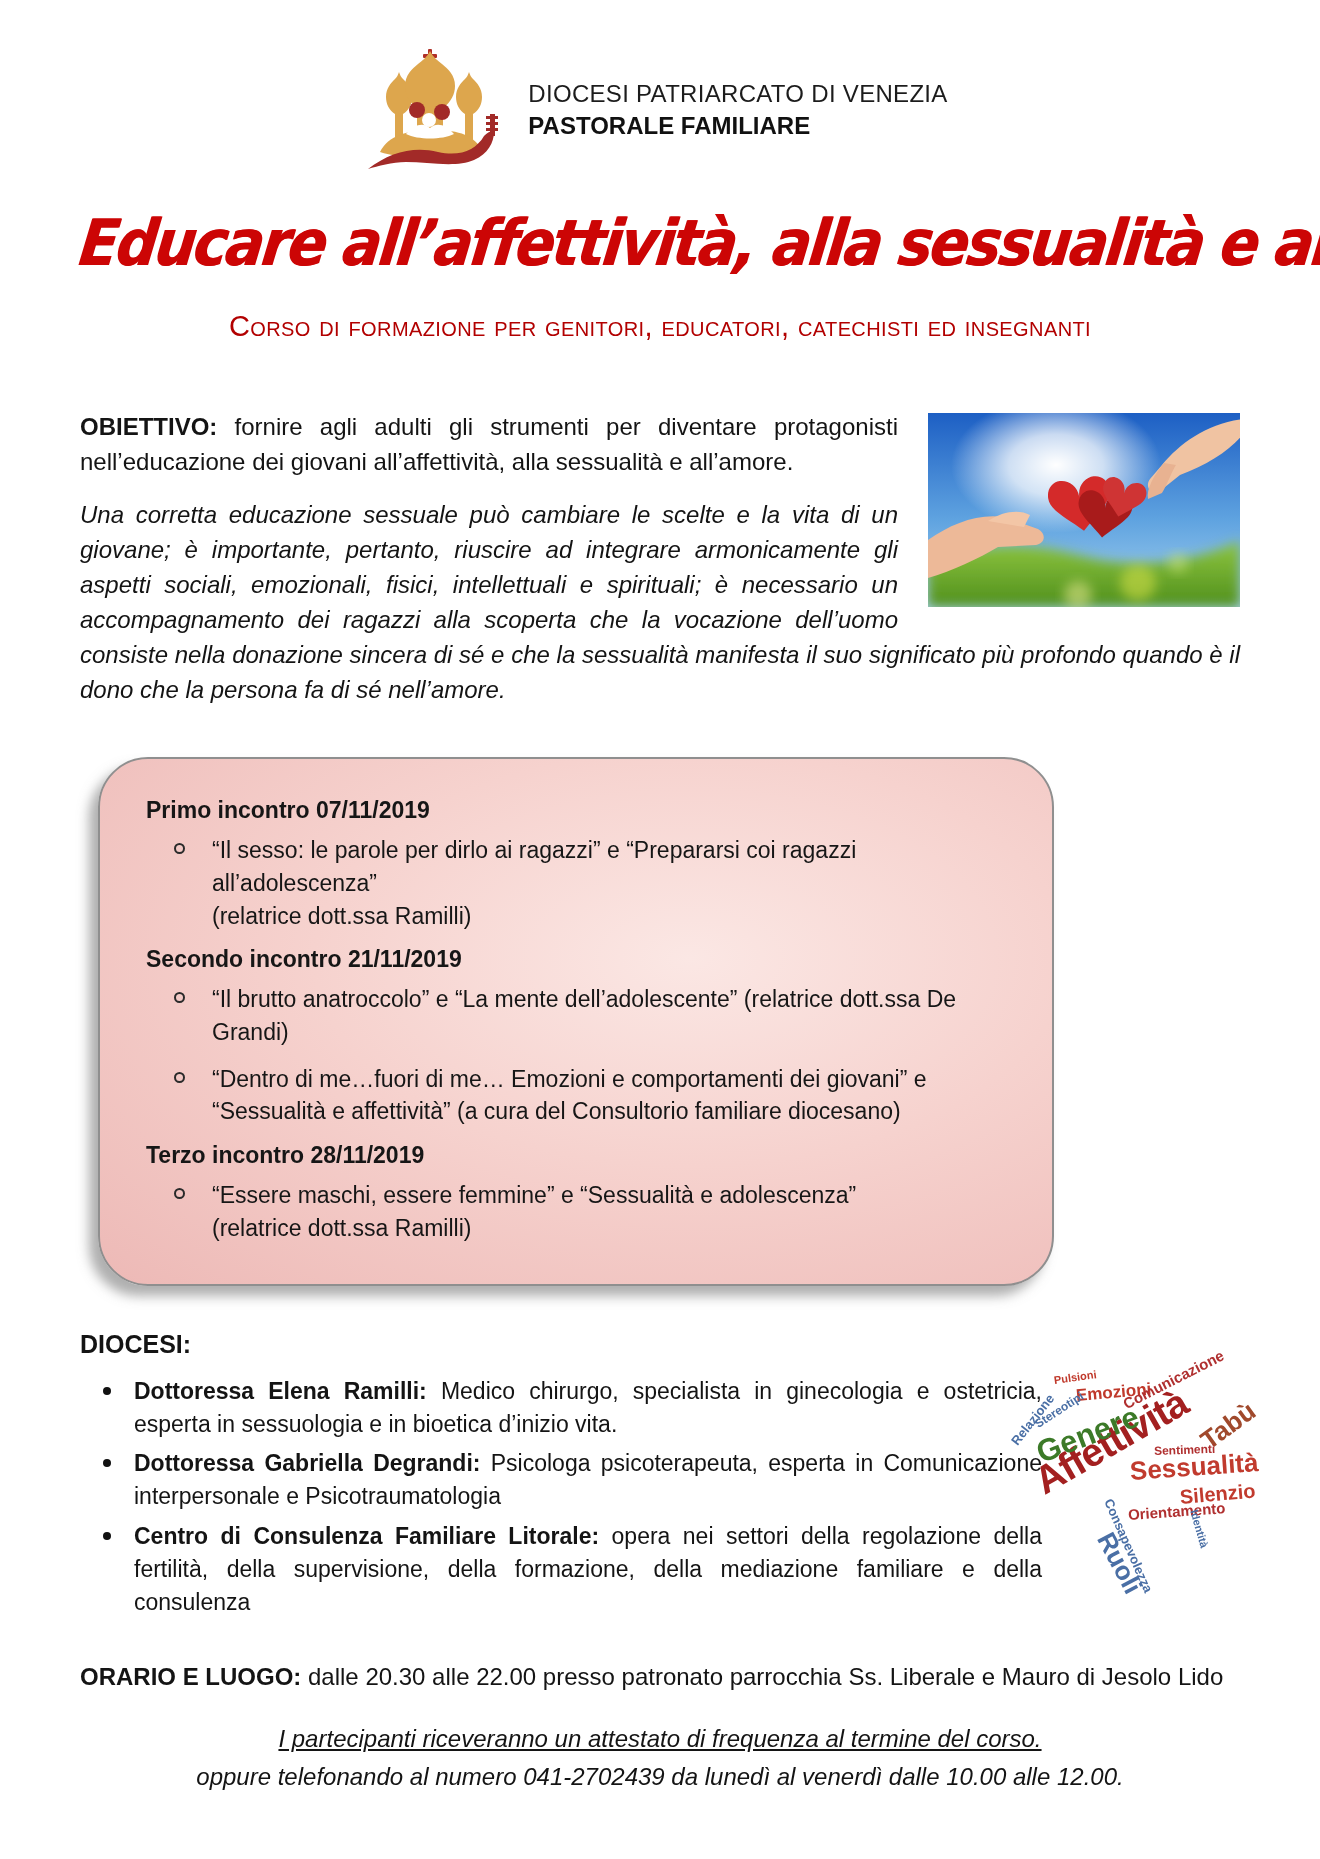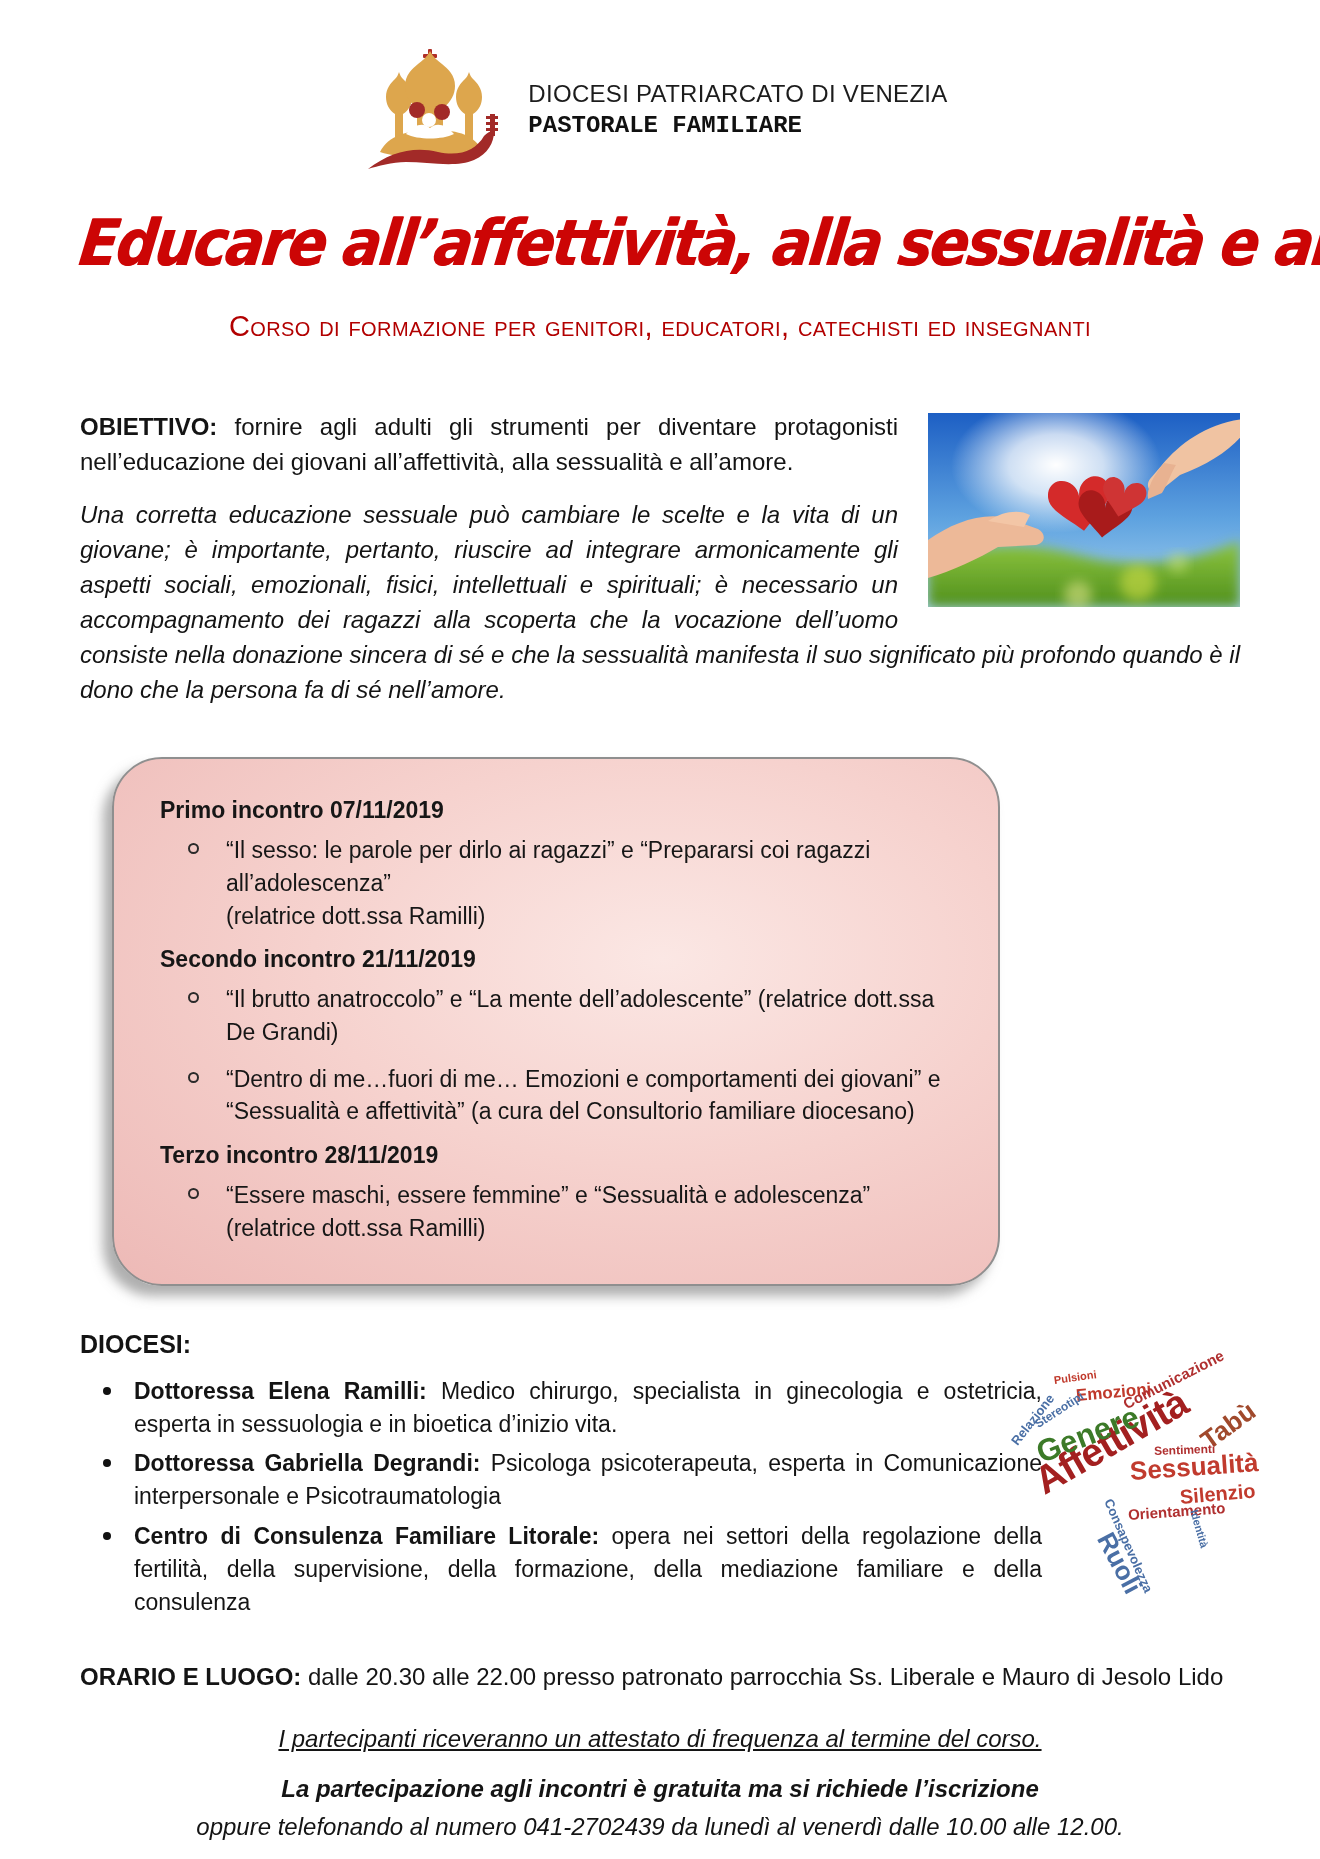--- a/index.html
+++ b/index.html
@@ -9,21 +9,21 @@
     font-family: "Liberation Sans", sans-serif;
     color: #141414;
   }
   .page { padding: 48px 80px 12px 80px; width: 1320px; height: 1859px; }
 
   
   .header { display: flex; align-items: center; justify-content: center; gap: 20px; margin-left: -10px; }
   .logo { width: 146px; height: 124px; flex: 0 0 auto; }
   .org { display: flex; flex-direction: column; justify-content: center; line-height: 1.32; }
   .org-line1 { font-size: 24px; letter-spacing: 0.3px; color:#1c1c1c; }
-  .org-line2 { font-size: 24px; font-weight: bold; color:#111;font-family:Liberation Mono, monospace; }
+  .org-line2 { font-size: 24px; font-weight: bold; color:#111; }
 
   
   .title-wrap { margin-top: 38px; text-align: center; }
   .title {
     display: inline-block;
     color: #cc0505;
     font-family: "DejaVu Sans", sans-serif;
     font-size: 57px; font-weight: bold; font-style: italic;
     letter-spacing: -2px;
     transform: skewX(-7deg) scaleY(1.12);
@@ -38,22 +38,22 @@
   }
 
   
   .objective { margin-top: 66px; font-size: 24px; line-height: 1.46; text-align: justify; }
   .photo { float: right; width: 312px; height: 194px; margin: 4px 0 10px 30px; }
   .obj-label { font-weight: bold; }
   .obj-quote { margin-top: 18px; font-style: italic; }
 
   
   .schedule-box {
-    margin: 50px 0 0 32px;
-    width: 888px;
+    margin: 50px 0 0 18px;
+    width: 956px;
     border: 2px solid #8f8f8f;
     border-radius: 50px;
     background: radial-gradient(ellipse at 62% 38%, #fbe7e4 0%, #f6d2ce 45%, #edb9b6 100%);
     box-shadow: -9px 10px 12px rgba(110,110,110,0.55);
     padding: 24px 56px 26px 46px;
     font-size: 23px; color:#161616;
   }
   .meeting-title { font-weight: bold; margin: 14px 0 4px 0; }
   .meeting-item { display: grid; grid-template-columns: 66px 1fr; margin: 10px 0 14px 0; line-height: 1.42; }
   .bullet-o { justify-self: center; align-self: start; width: 11px; height: 11px; border: 2px solid #2a2a2a; border-radius: 50%; margin-top: 9px; }
@@ -246,16 +246,15 @@
       <div class="member">
         <span class="bullet-dot"></span>
         <div><span class="member-name">Centro di Consulenza Familiare Litorale:</span><span> opera nei settori della regolazione della fertilità, della supervisione, della formazione, della mediazione familiare e della consulenza</span></div>
       </div>
     </div>
   </div>
 
   <div class="orario"><b>ORARIO E LUOGO:</b><span> dalle 20.30 alle 22.00 presso patronato parrocchia Ss. Liberale e Mauro di Jesolo Lido</span></div>
 
   <div class="center-line attestato">I partecipanti riceveranno un attestato di frequenza al termine del corso.</div>
-  <div class="center-line iscrizione">La partecipazione agli incontri è gratuita ma si richiede l’iscrizione</div>
   <div class="center-line phone-line">oppure telefonando al numero 041-2702439 da lunedì al venerdì dalle 10.00 alle 12.00.</div>
 
 </div>
 
 </body></html>

